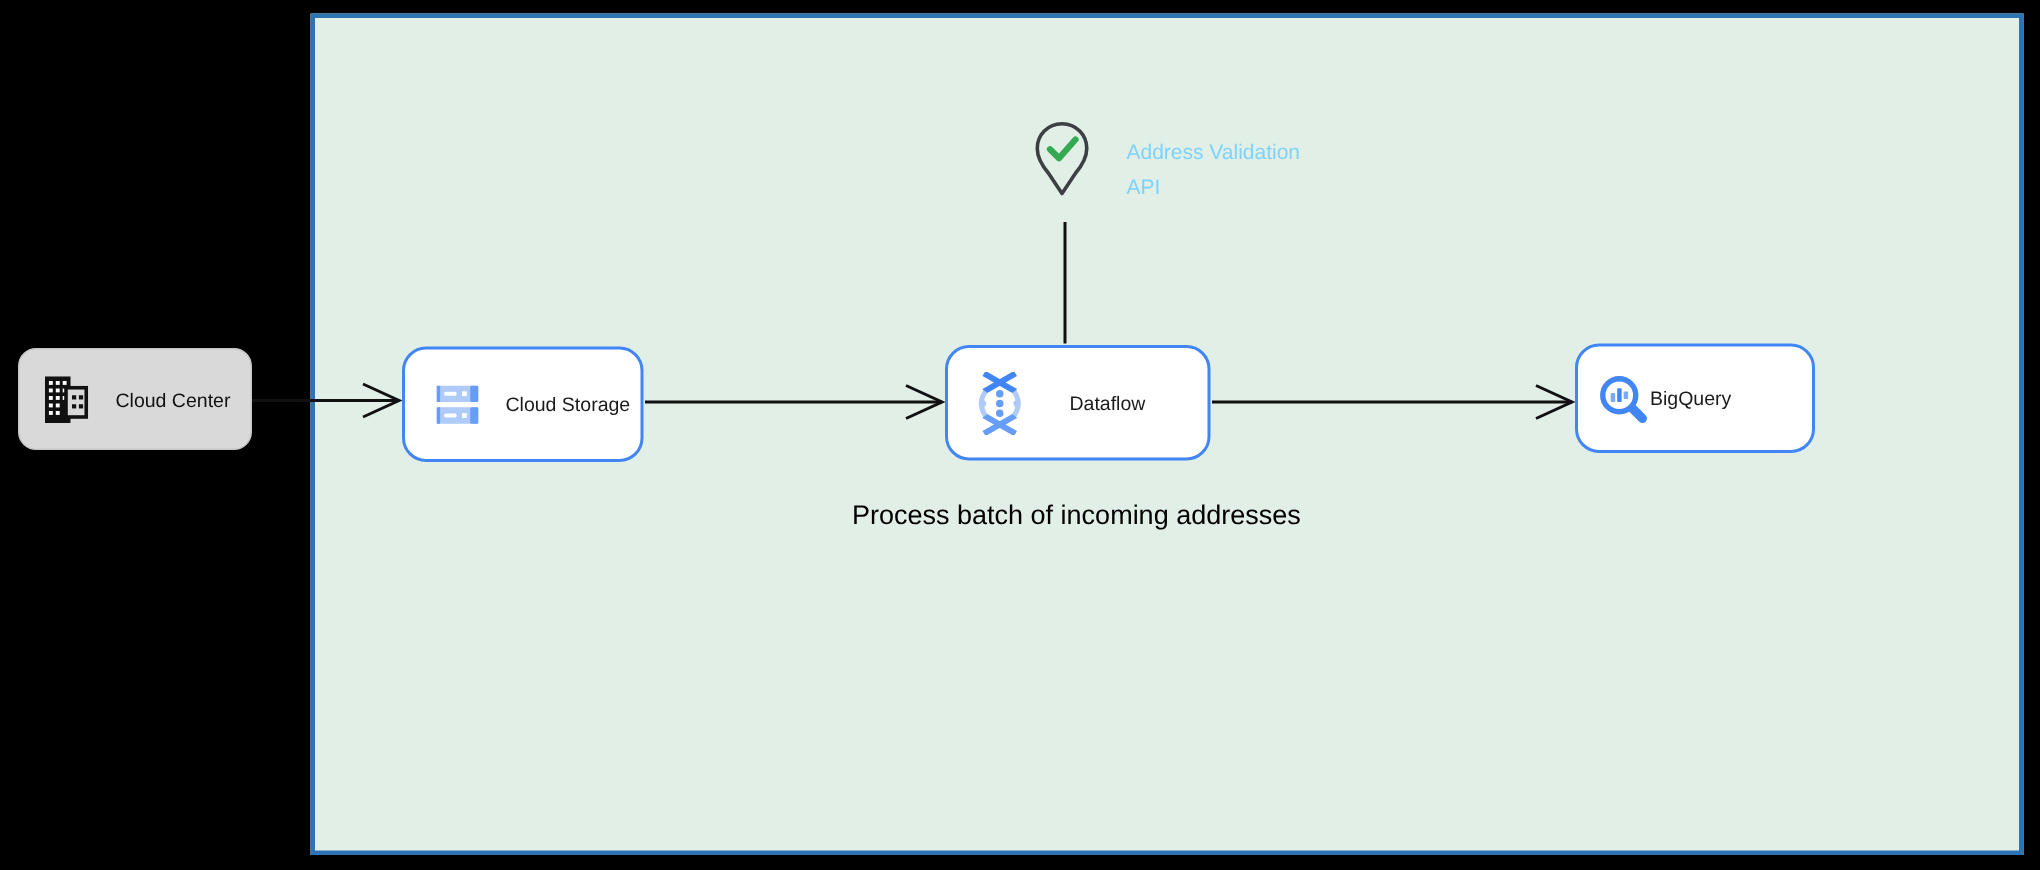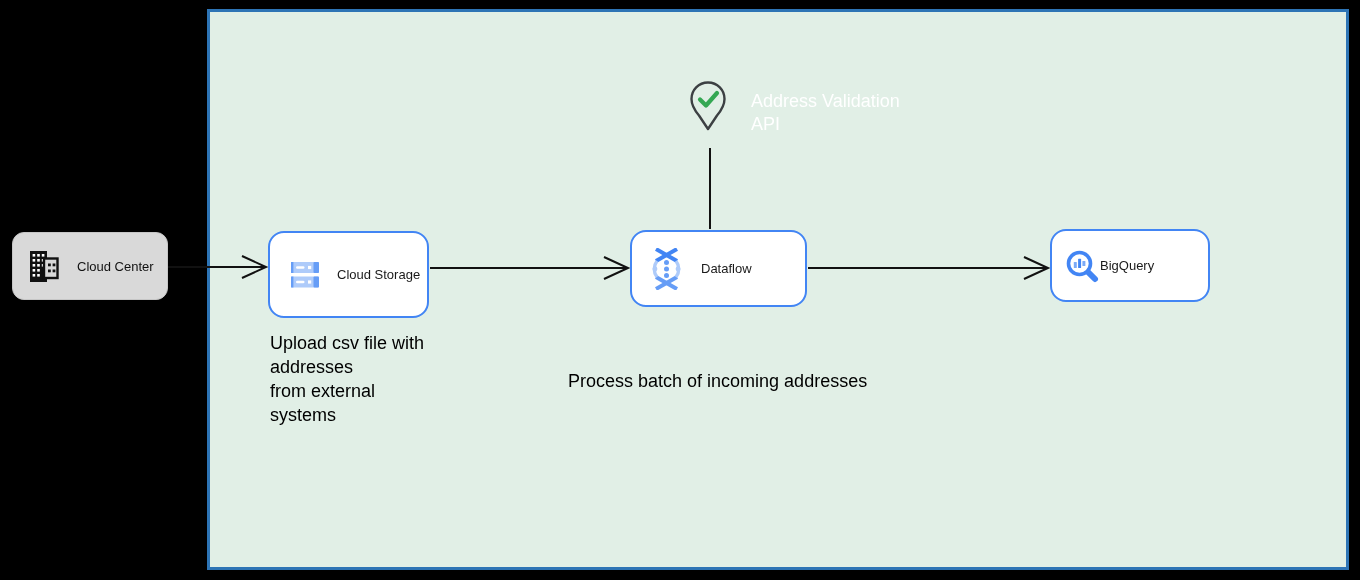--- a/index.html
+++ b/index.html
@@ -40,39 +40,39 @@
   .ext-node .label { font-size: 13px; color: #111; }
 
   .gcp-node {
     position: absolute;
     background: #ffffff;
     border: 2.5px solid #4285f4;
     border-radius: 16px;
     display: flex; align-items: center;
   }
   .gcp-node .label { font-size: 13px; color: #1a1a1a; }
-  #node-cloud-storage { left: 268px; top: 231px; width: 161px; height: 87px; padding-left: 21px; gap: 18px; }
-  #node-dataflow      { left: 630px; top: 230px; width: 177px; height: 77px; padding-left: 16px; gap: 16px; }
+  #node-cloud-storage { left: 268px; top: 231px; width: 161px; height: 77px; padding-left: 21px; gap: 18px; }
+  #node-dataflow      { left: 630px; top: 230px; width: 177px; height: 77px; padding-left: 16px; gap: 28px; }
   #node-bigquery      { left: 1050px; top: 229px; width: 160px; height: 73px; padding-left: 12px; }
 
   .pin-wrap { position: absolute; left: 688px; top: 80px; width: 40px; height: 53px; }
 
   .api-label {
     position: absolute; left: 751px; top: 90px;
-    font-size: 18px; line-height: 23px;
-    white-space: pre-line; color: #ffffff;
+    font-size: 14px; line-height: 23px;
+    white-space: pre-line; color: #7dd3fc;
   }
 
   .note {
     position: absolute;
     font-size: 18px; line-height: 24px;
     white-space: pre-line; color: #000;
   }
   #note-cloud-storage { left: 270px; top: 331px; width: 230px; }
-  #note-dataflow      { left: 568px; top: 331px; width: 360px; margin-top: 38px; }
+  #note-dataflow      { left: 568px; top: 331px; width: 360px; }
   #note-bigquery      { left: 988px; top: 331px; width: 360px; }
 </style>
 </head>
 <body>
 
 <div class="canvas">
 
   <div class="panel"></div>
 
   <svg class="overlay" width="1360" height="580" viewBox="0 0 1360 580">
@@ -162,19 +162,15 @@
     <svg width="36" height="36" viewBox="0 0 36 36">
       <circle cx="15.5" cy="15.5" r="11" fill="#ffffff" stroke="#4285f4" stroke-width="3.6"></circle>
       <line x1="24.5" y1="24.5" x2="31" y2="31" stroke="#4285f4" stroke-width="6" stroke-linecap="round"></line>
       <rect x="9.8" y="14" width="3" height="6" rx="0.6" fill="#7baaf7"></rect>
       <rect x="14.1" y="10.8" width="3" height="9.2" rx="0.6" fill="#4285f4"></rect>
       <rect x="18.4" y="13" width="3" height="5" rx="0.6" fill="#7baaf7"></rect>
     </svg>
     <span class="label">BigQuery</span>
   </div>
 
-  <div class="note" id="note-cloud-storage">Upload csv file with
-addresses
-from external
-systems</div>
   <div class="note" id="note-dataflow">Process batch of incoming addresses</div>
 
 </div>
 
 </body></html>

